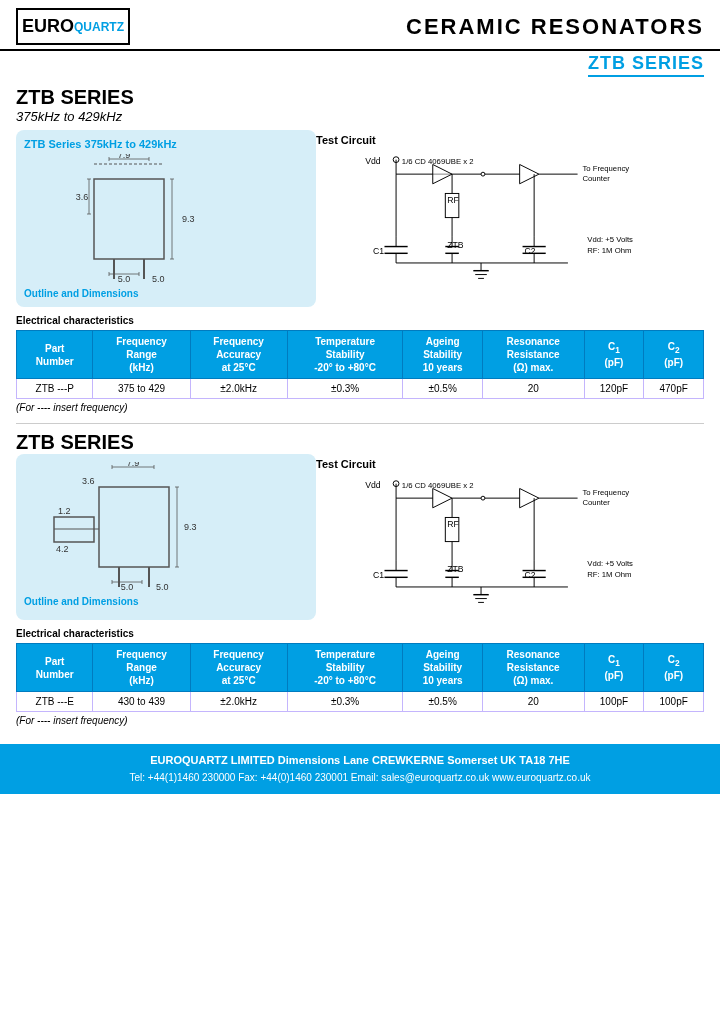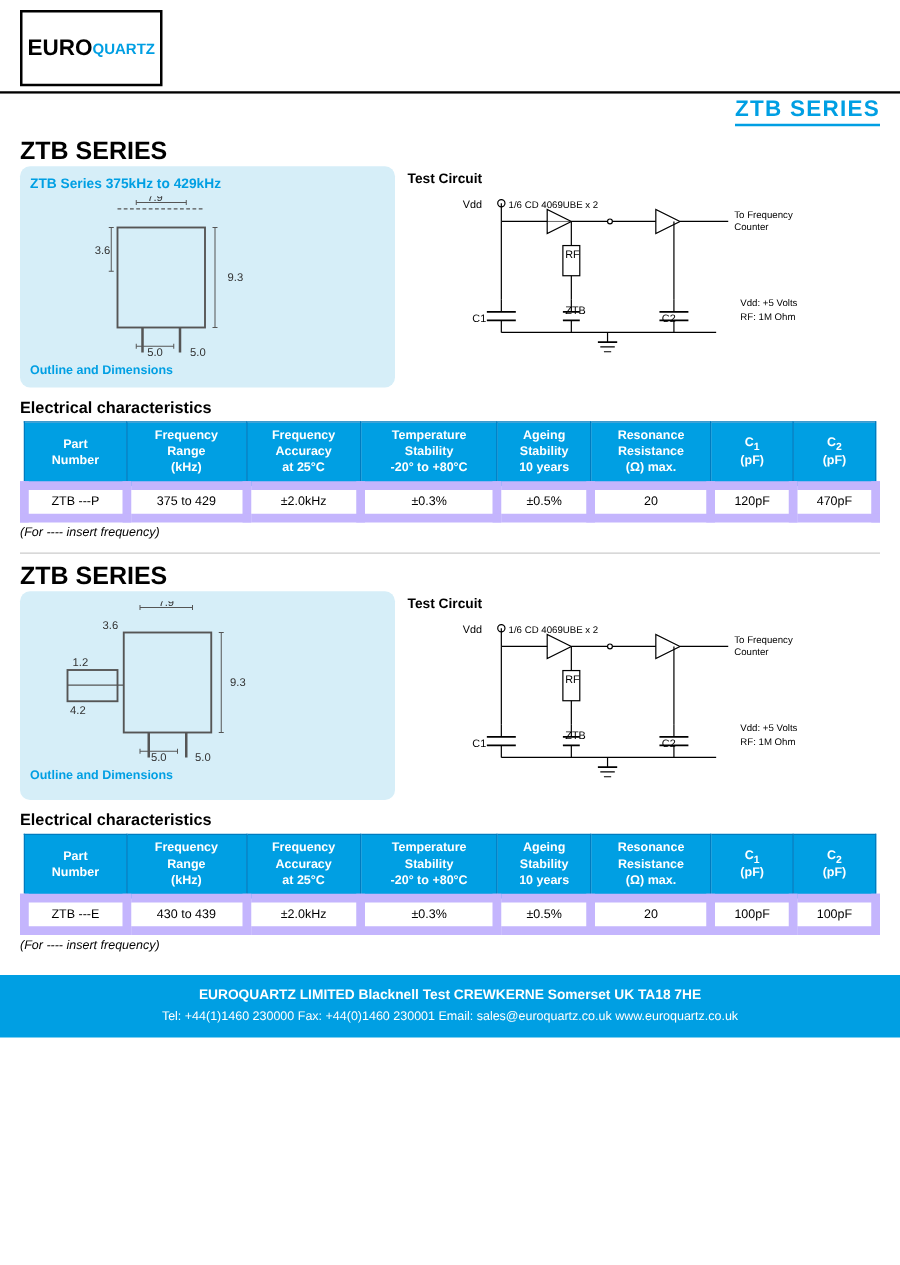--- a/index.html
+++ b/index.html
@@ -18,21 +18,21 @@
       display: flex;
       align-items: center;
       justify-content: space-between;
       padding: 8px 16px 4px 16px;
       border-bottom: 2px solid #000;
     }
     .logo-box {
       border: 2px solid #000;
       display: inline-flex;
       align-items: center;
-      padding: 18px 4px;
+      padding: 6px 4px;
     }
     .logo-euro {
       font-weight: bold;
       font-size: 18px;
       color: #000;
     }
     .logo-quartz {
       font-weight: bold;
       font-size: 12px;
       color: #009FE3;
@@ -73,21 +73,20 @@
     .section-subtitle {
       font-size: 13px;
       font-style: italic;
       color: #000;
       margin-bottom: 6px;
     }
 
     
     .two-col {
       display: flex;
-      gap: 10px;
       margin-bottom: 8px;
       justify-content: space-between;
     }
     .diagram-box {
       background: #D6EEF8;
       border-radius: 8px;
       padding: 8px;
       width: 300px;
       min-height: 160px;
       position: relative;
@@ -120,21 +119,21 @@
       color: #000;
       margin-bottom: 4px;
     }
     .circuit-canvas {
       width: 100%;
       height: 140px;
     }
 
     
     .elec-title {
-      font-size: 13px;
+      font-size: 10px;
       font-weight: bold;
       margin-bottom: 4px;
       color: #000;
     }
     table.elec-table {
       width: 100%;
       border-collapse: collapse;
       font-size: 10px;
     }
     table.elec-table th {
@@ -142,21 +141,21 @@
       color: #fff;
       font-weight: bold;
       text-align: center;
       padding: 4px 3px;
       border: 1px solid #007BBF;
       line-height: 1.3;
     }
     table.elec-table td {
       text-align: center;
       padding: 4px 3px;
-      border: 7px solid #c4b5fd;
+      border: 1px solid #c4b5fd;
       background: #fff;
     }
     .footnote {
       font-size: 10px;
       color: #000;
       margin-top: 3px;
       font-style: italic;
     }
 
     .section-divider {
@@ -180,29 +179,31 @@
     }
   </style>
 </head>
 <body>
 
 <div class="header">
   <div class="logo-box">
     <span class="logo-euro">EURO</span>
       <span class="logo-quartz">QUARTZ</span>
   </div>
+  <div class="header-title">CERAMIC RESONATORS</div>
 </div>
 
 <div class="series-bar">
   <div class="series-bar-title">ZTB SERIES</div>
 </div>
 
 <div class="content">
 
   <div class="section-title-large">ZTB SERIES</div>
+  <div class="section-subtitle">375kHz to 429kHz</div>
 
   <div class="two-col">
 
     <div class="diagram-box">
       <div class="diagram-box-title">ZTB Series 375kHz to 429kHz</div>
       <div class="diagram-canvas">
         <svg width="260" height="130" viewBox="0 0 260 130">
 
           <rect x="70" y="25" width="70" height="80" fill="none" stroke="#555" stroke-width="1.5"></rect>
 
@@ -451,15 +452,15 @@
         <td>100pF</td>
         <td>100pF</td>
       </tr>
     </tbody>
   </table>
   <div class="footnote">(For ---- insert frequency)</div>
 
 </div>
 
 <div class="footer">
-  <div class="footer-line1">EUROQUARTZ LIMITED  Blacknell Test  CREWKERNE  Somerset  UK  TA18 7HE</div>
+  <div class="footer-line1">EUROQUARTZ LIMITED  Dimensions Lane  CREWKERNE  Somerset  UK  TA18 7HE</div>
   <div>Tel: +44(1)1460 230000  Fax: +44(0)1460 230001  Email: sales@euroquartz.co.uk  www.euroquartz.co.uk</div>
 </div>
 
 </body></html>

